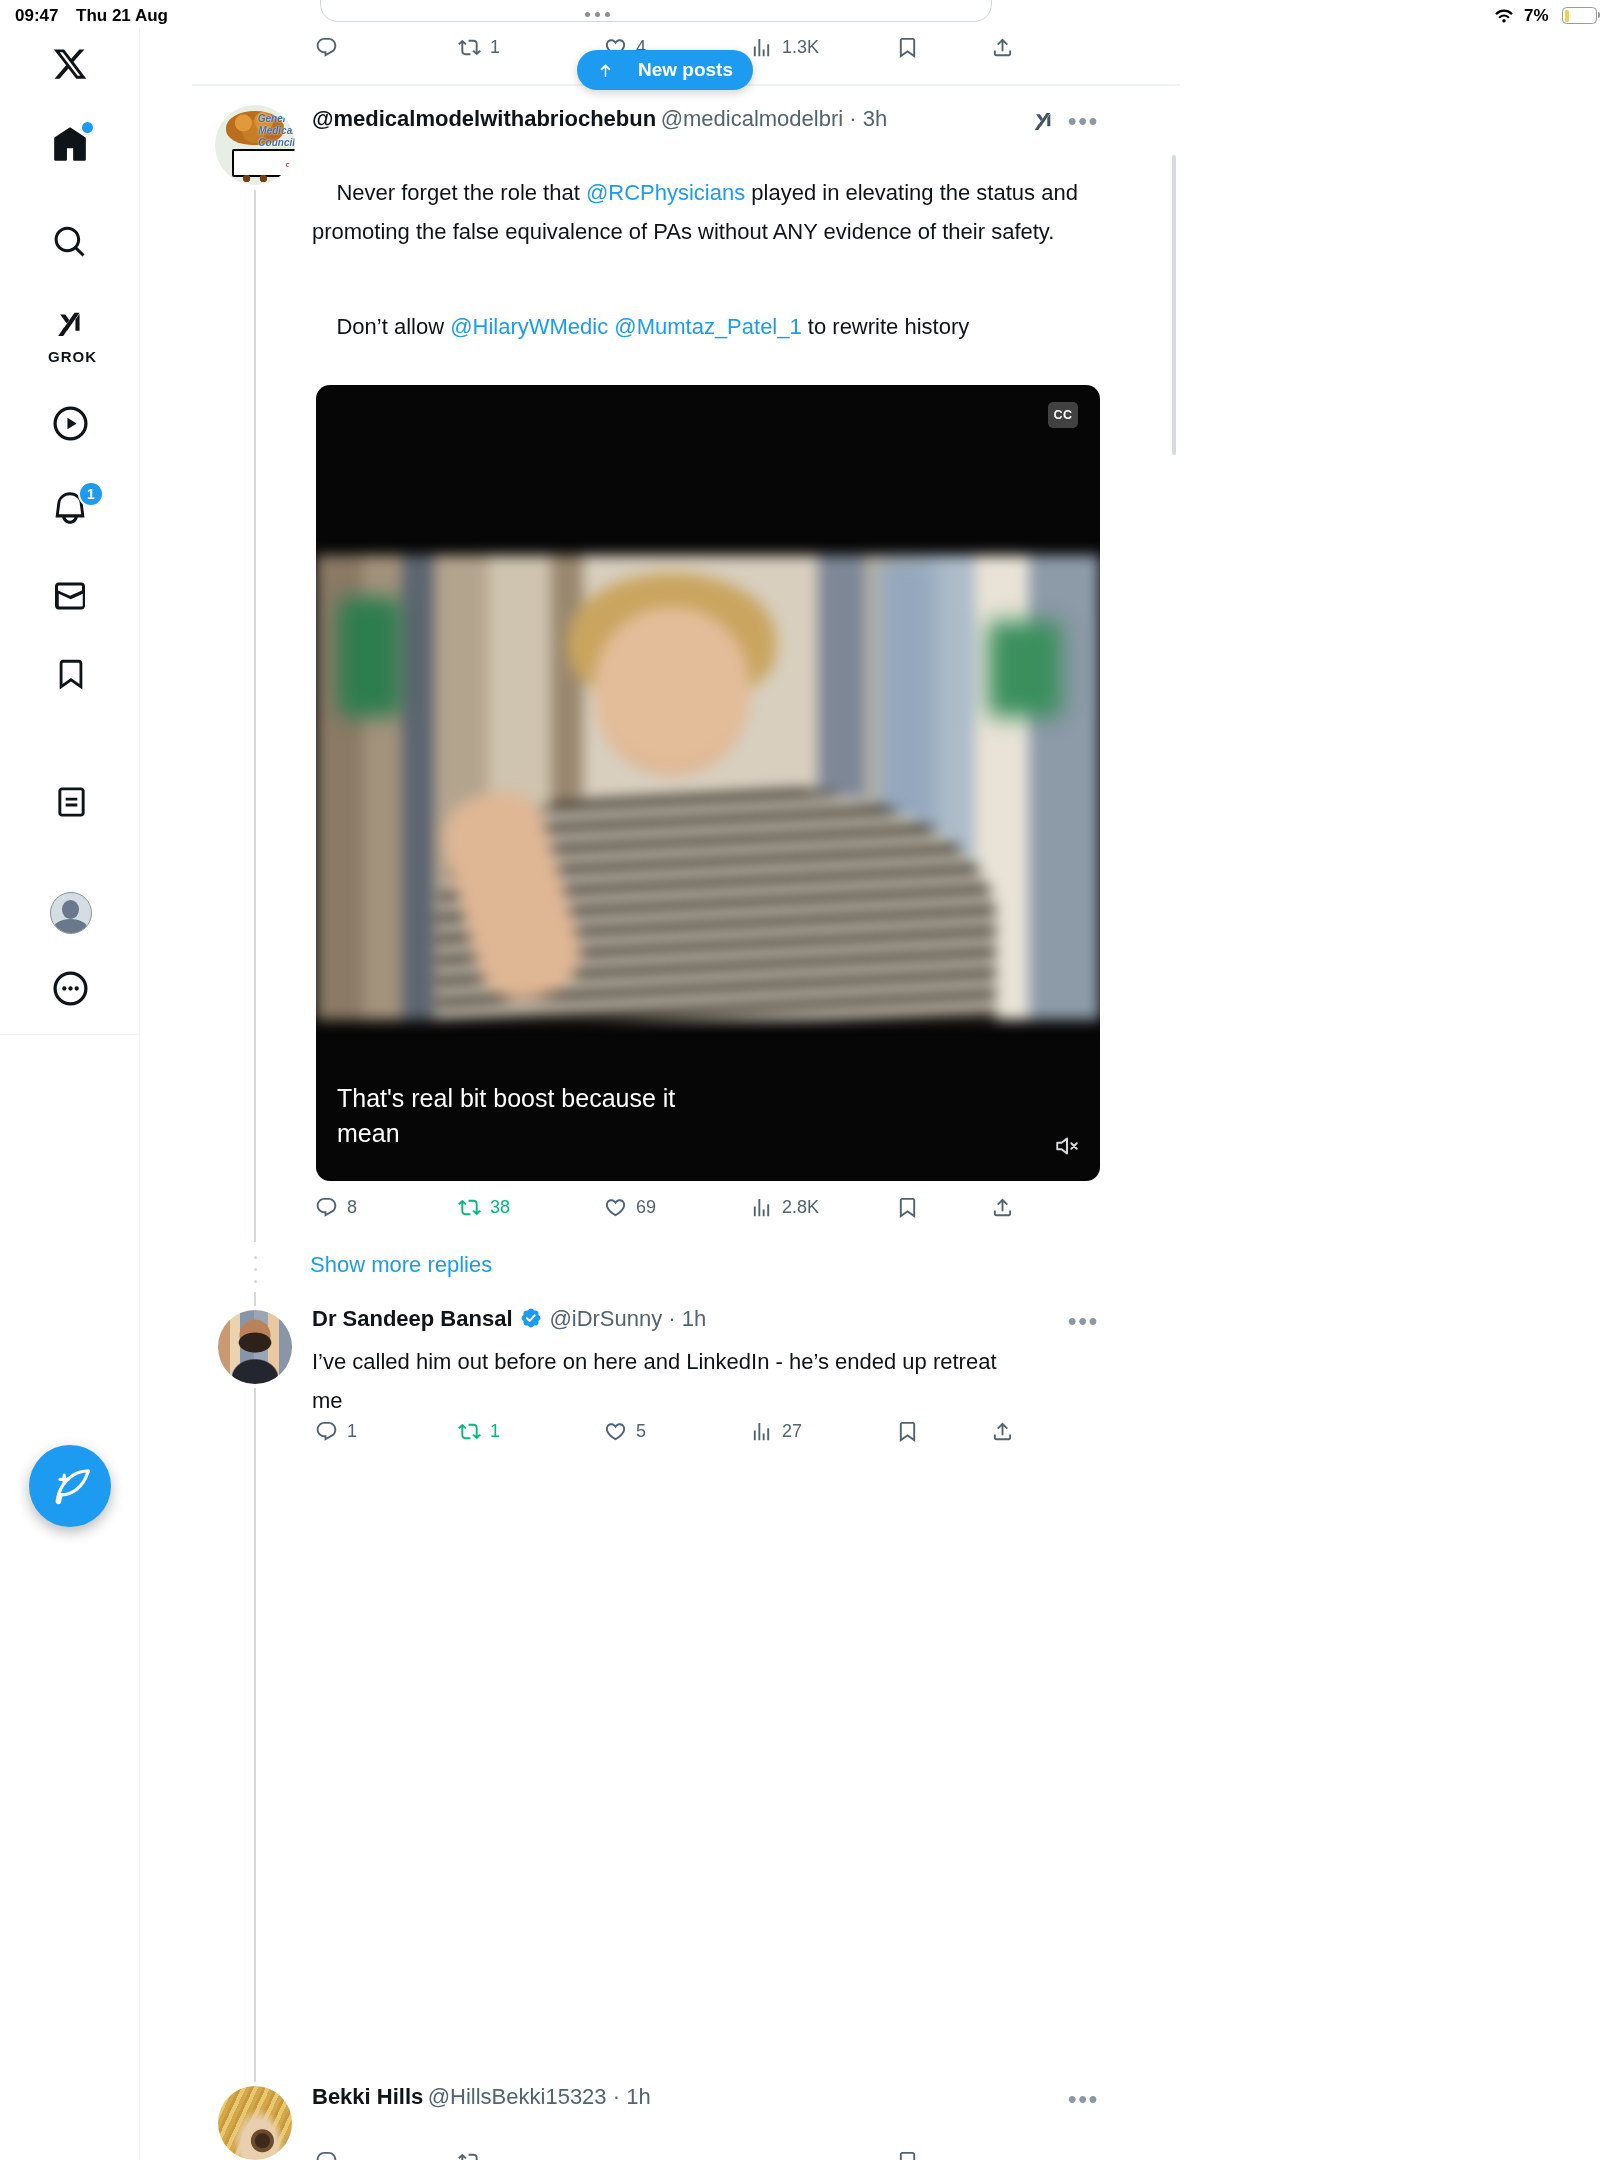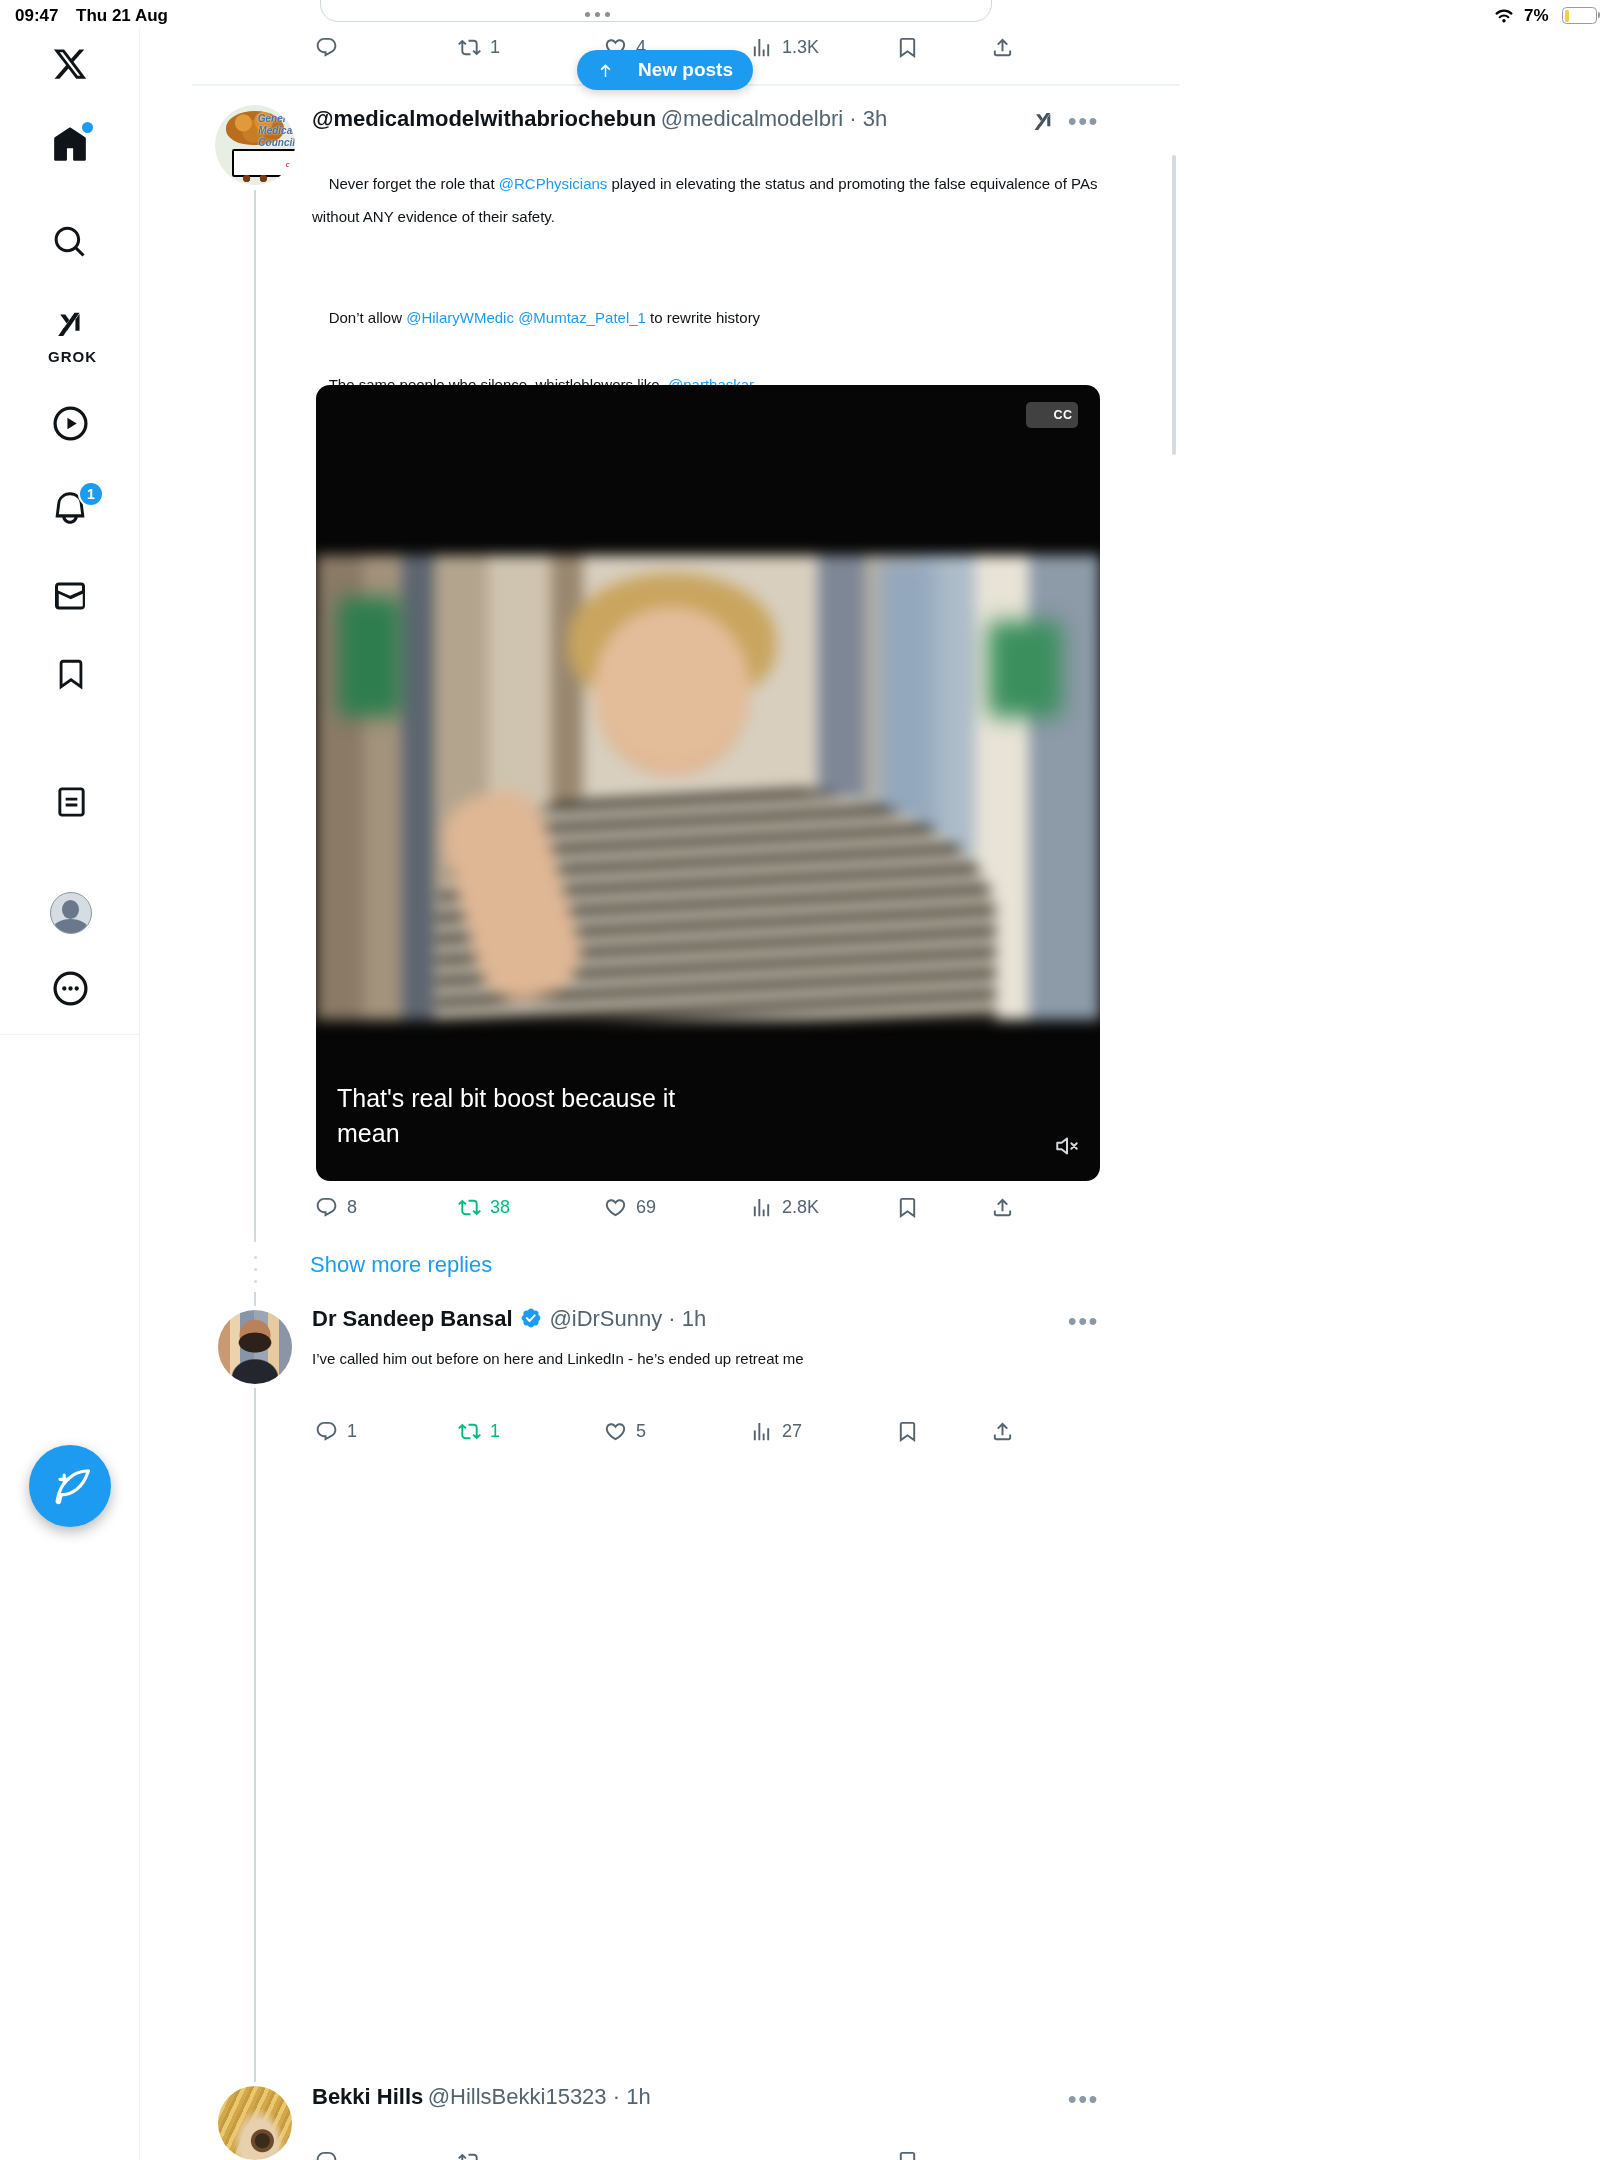--- a/index.html
+++ b/index.html
@@ -22,21 +22,21 @@
   .grok-label{font-size:15px;font-weight:700;letter-spacing:1px;color:#0f1419;text-align:center;}
   .profile-ph{width:40px;height:40px;border-radius:50%;background:#d5dde3;border:1.5px solid #8899a6;overflow:hidden;position:relative;}
   .profile-ph .head{position:absolute;left:11px;top:7px;width:17px;height:19px;border-radius:50%;background:#69788a;}
   .profile-ph .body{position:absolute;left:2px;top:26px;width:35px;height:20px;border-radius:50% 50% 0 0;background:#69788a;}
   .compose-btn{width:82px;height:82px;border-radius:50%;background:#1d9bf0;box-shadow:0 5px 14px rgba(0,0,0,.28);display:flex;align-items:center;justify-content:center;}
   
   .pill{background:#1d9bf0;color:#fff;border-radius:21px;height:40px;display:flex;align-items:center;gap:24px;padding:0 20px;font-size:19px;font-weight:600;box-shadow:0 3px 10px rgba(0,0,0,.18);}
   
   .name{font-weight:700;font-size:22px;color:#0f1419;}
   .meta{font-weight:400;font-size:22px;color:#536471;}
-  .body-txt{font-size:15px;line-height:33px;color:#0f1419;white-space:pre-wrap;}
+  .body-txt{font-size:22px;line-height:39px;color:#0f1419;white-space:pre-wrap;}
   .lnk{color:#1d9bf0;text-decoration:none;}
   .more-dots{color:#8b98a5;font-size:24px;letter-spacing:2px;font-weight:700;line-height:10px;}
   .show-more{font-size:22px;color:#1d9bf0;}
   
   .tline{width:2px;background:#cfd9de;left:254px;}
   .tdot{width:3px;height:3px;border-radius:50%;background:#cfd9de;left:253.5px;}
   
   .avatar{border-radius:50%;overflow:hidden;position:absolute;}
   .av-gmc{background:#e7efe4;}
   .av-gmc .bun{position:absolute;left:11px;top:6px;width:58px;height:34px;border-radius:50% 50% 45% 45%;background:radial-gradient(circle at 30% 35%,#e09a3a 0 8px,transparent 9px),radial-gradient(circle at 65% 30%,#d88f30 0 9px,transparent 10px),radial-gradient(circle at 48% 60%,#c67d26 0 11px,transparent 12px),#b96d1f;}
@@ -60,21 +60,21 @@
   .vphoto{position:absolute;left:0;top:170px;width:784px;height:465px;overflow:hidden;
     background:linear-gradient(90deg,#8a7a66 0 6%,#a3927c 6% 11%,#5d6570 11% 15%,#b3a48e 15% 22%,#cfc4b0 22% 30%,#99876f 30% 34%,#d8cfbf 34% 64%,#7e8796 64% 70%,#c3b59e 70% 77%,#aebdc9 77% 84%,#e8e3d6 84% 91%,#8d9aa8 91% 100%);}
   .vblur{filter:blur(7px);}
   .green1{position:absolute;left:22px;top:42px;width:64px;height:120px;background:#2e7d4f;border-radius:10px;filter:blur(8px);}
   .green2{position:absolute;left:672px;top:66px;width:74px;height:96px;background:#3a8f5d;border-radius:8px;filter:blur(9px);}
   .blue1{position:absolute;left:560px;top:0;width:60px;height:465px;background:#93a7bd;filter:blur(10px);}
   .hair{position:absolute;left:252px;top:18px;width:208px;height:130px;border-radius:50% 50% 40% 40%;background:#c9a55f;filter:blur(3px);}
   .face{position:absolute;left:278px;top:52px;width:156px;height:168px;border-radius:48%;background:radial-gradient(circle at 50% 45%,#e3bd9a 0 60%,#d3a987 100%);filter:blur(2px);}
   .torso{position:absolute;left:120px;top:232px;width:560px;height:240px;border-radius:42% 42% 0 0 / 55% 55% 0 0;background:repeating-linear-gradient(177deg,#332e26 0 10px,#d9d2c2 10px 21px);filter:blur(1.5px);}
   .harm{position:absolute;left:144px;top:236px;width:104px;height:210px;border-radius:44px;background:#dfb795;transform:rotate(-16deg);filter:blur(3px);}
-  .ccbadge{position:absolute;right:22px;top:17px;width:30px;height:26px;background:rgba(70,70,70,.92);border-radius:5px;color:#fff;font-size:12.5px;font-weight:700;display:flex;align-items:center;justify-content:center;letter-spacing:.5px;padding-left:22px;}
+  .ccbadge{position:absolute;right:22px;top:17px;width:30px;height:26px;background:rgba(70,70,70,.92);border-radius:5px;color:#fff;font-size:12.5px;font-weight:700;display:flex;align-items:center;justify-content:center;letter-spacing:.5px;}
   .caption{position:absolute;left:21px;bottom:30px;width:720px;color:#fff;font-size:25px;line-height:35px;font-family:"Liberation Sans","DejaVu Sans",sans-serif;}
   .mute{position:absolute;right:20px;bottom:22px;color:#d6d9db;}
   
   .actionbar{position:absolute;left:0;top:0;width:1180px;height:28px;}
   .ab-item{position:absolute;display:flex;align-items:center;gap:9px;color:#536471;}
   .ab-count{font-size:18px;color:#536471;}
   .ab-green,.ab-green .ab-count{color:#00ba7c;}
   .divider{background:#eff3f4;height:1.5px;}
   .scrollbar{left:1172px;top:155px;width:4px;height:300px;border-radius:2px;background:#c9d2d9;opacity:.8;}
   .topcard{left:320px;top:-30px;width:670px;height:50px;border:1.5px solid #cfd9de;border-radius:18px;}

